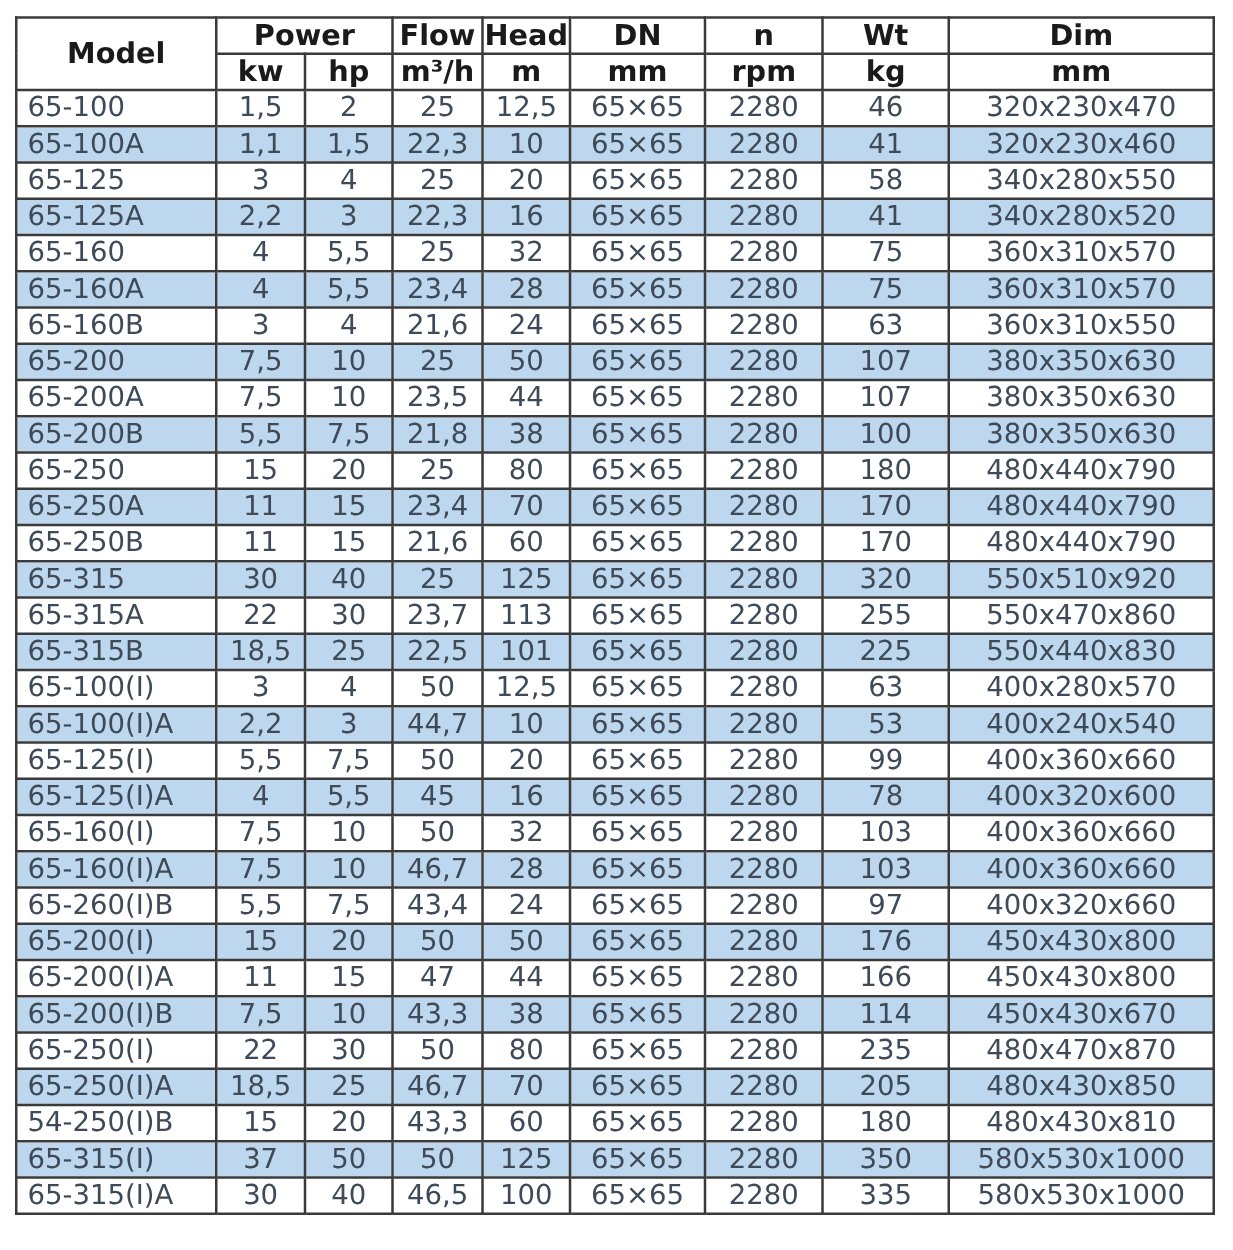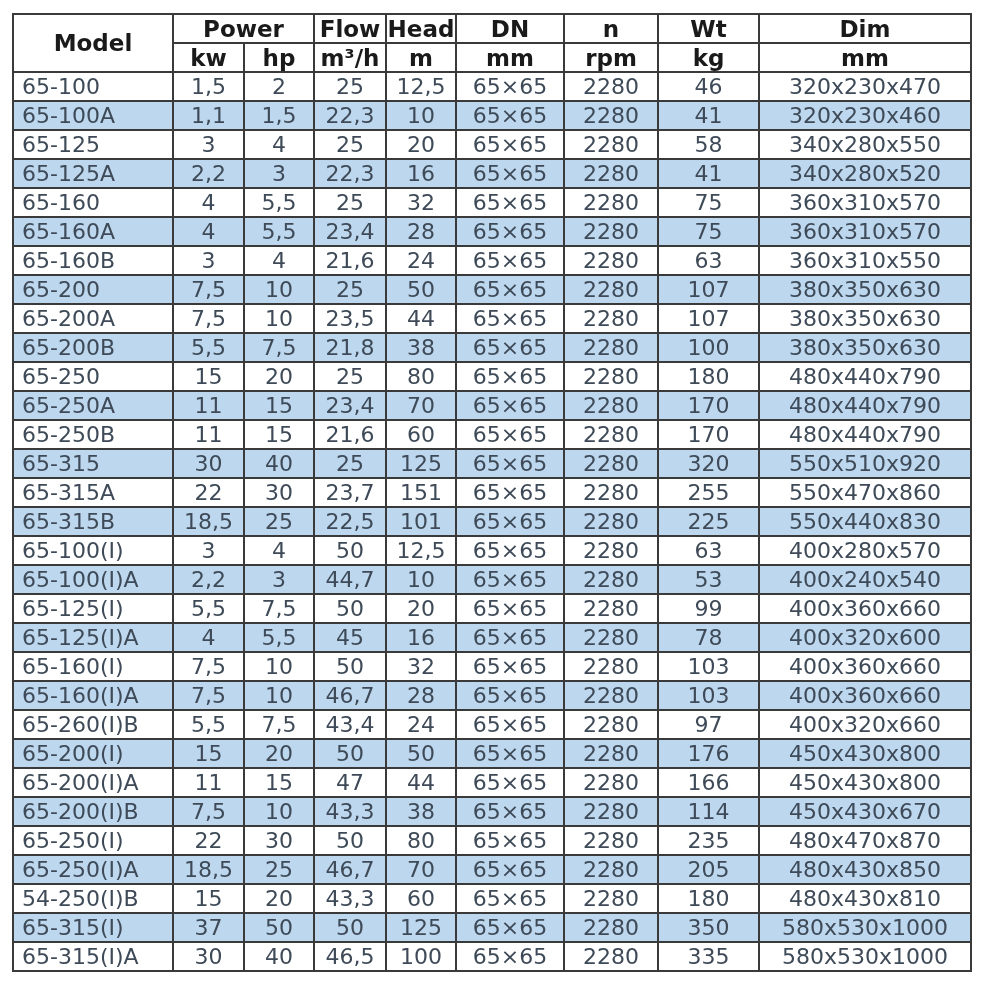--- a/index.html
+++ b/index.html
@@ -250,21 +250,21 @@
           <td>65×65</td>
           <td>2280</td>
           <td>320</td>
           <td>550x510x920</td>
         </tr>
         <tr>
           <td class="model">65-315A</td>
           <td>22</td>
           <td>30</td>
           <td>23,7</td>
-          <td>151</td>
+          <td>113</td>
           <td>65×65</td>
           <td>2280</td>
           <td>255</td>
           <td>550x470x860</td>
         </tr>
         <tr class="alt">
           <td class="model">65-315B</td>
           <td>18,5</td>
           <td>25</td>
           <td>22,5</td>

